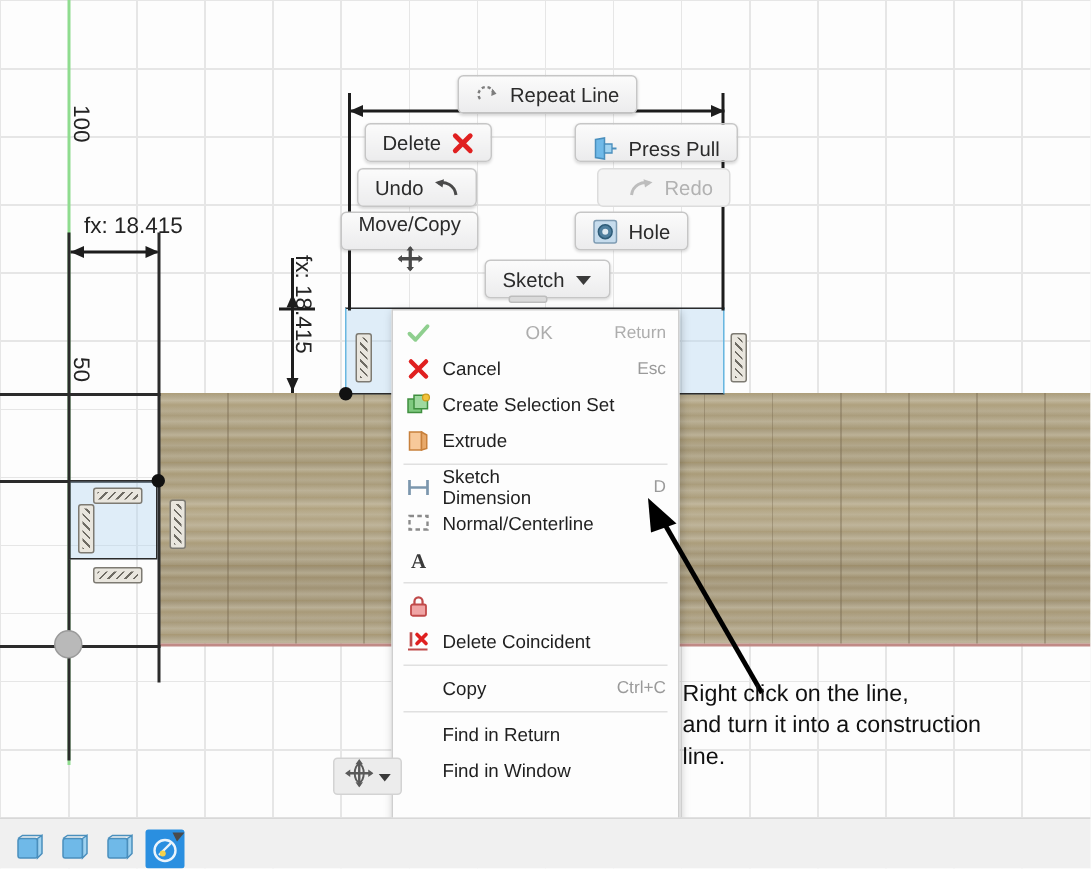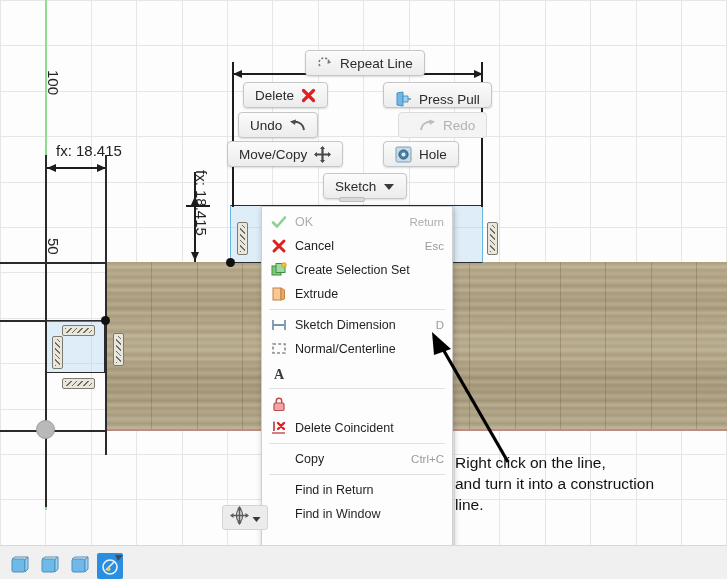--- a/index.html
+++ b/index.html
@@ -106,22 +106,22 @@
     box-shadow:1px 2px 6px rgba(0,0,0,.22);
     font-size:12.5px; color:#1f1f1f;
     padding:3px 0 0 0;
   }
   .mi {
     display:flex; align-items:center; height:24px; padding:0 8px 0 6px;
     position:relative;
   }
   .mi .ico { width:22px; height:18px; flex:0 0 22px; display:flex; align-items:center; justify-content:center; }
   .mi .lbl { flex:1 1 auto; padding-left:5px; }
-  .mi .sc { color:#9a9a9a; font-size:11.5px; padding-left:6px; }
-  .mi.dim .lbl, .mi.dim .sc { color:#adadad; }
+  .mi .sc { color:#9a9a9a; font-size:11.5px; padding-left:6px;margin-left:35px; }
+  .mi.dim .lbl, .mi.dim .sc { color:#adadad;text-align:right; }
   .mi.sel {
     background:#1e9ada; color:#fff; outline:3px solid #111; outline-offset:-1px;
     z-index:3;
   }
   .mi.sel .sc { color:#cfeaf8; }
   .msep { height:1px; background:#e0e0e0; margin:3px 7px; }
 
   
   #annot {
     position:absolute; left:455px; top:452px; width:262px;
@@ -264,21 +264,21 @@
   <div class="mbtn dis" style="left:398px; top:112px;">
     <span>
       <svg width="17" height="15" viewBox="0 0 17 15">
           <path d="M2 12 C3 5 9 3 14 4" fill="none" stroke="#bdbdbd" stroke-width="2"></path>
           <path d="M16 3.5 L10 1.5 L11 7 Z" fill="#bdbdbd"></path>
         </svg>
     </span>
     <span>Redo</span>
   </div>
 
-  <div class="mbtn" style="left:227px; top:141px;">
+  <div class="mbtn" style="left:227px; top:141px;flex-direction:column;">
     <span>Move/Copy</span>
     <span>
       <svg width="17" height="17" viewBox="0 0 17 17">
           <path d="M8.5 1 L8.5 16 M1 8.5 L16 8.5" stroke="#4a4a4a" stroke-width="2.2"></path>
           <path d="M8.5 0 L11 3 L6 3 Z M8.5 17 L11 14 L6 14 Z M0 8.5 L3 11 L3 6 Z M17 8.5 L14 11 L14 6 Z" fill="#4a4a4a"></path>
         </svg>
     </span>
   </div>
 
   <div class="mbtn" style="left:383px; top:141px;">

